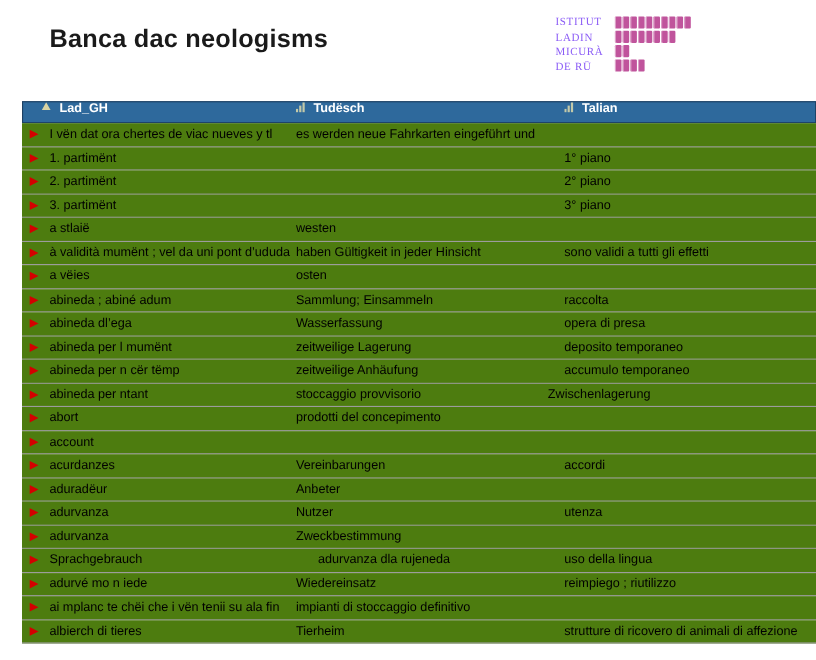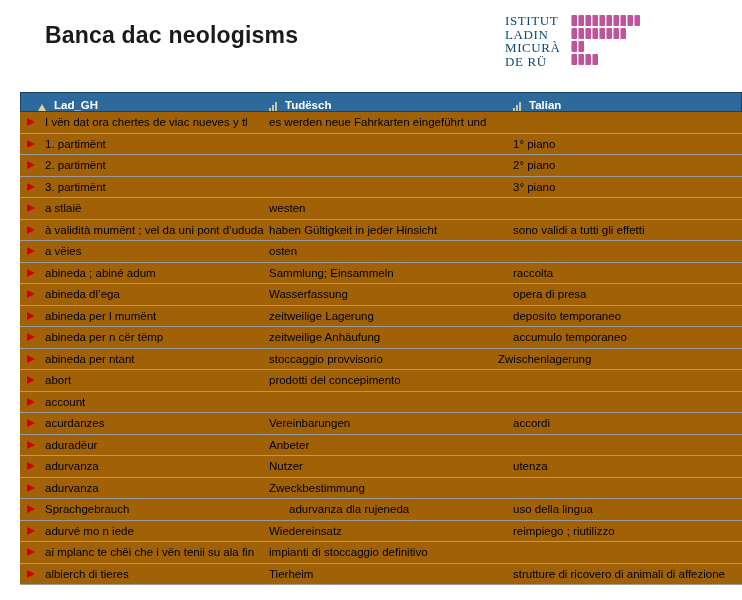--- a/index.html
+++ b/index.html
@@ -12,55 +12,55 @@
     overflow: hidden;
   }
   .page-title {
     position: absolute; left: 45px; top: 22px;
     font-size: 23px; color: #1a1a1a; letter-spacing: 0.2px;
   }
   
   .logo { position: absolute; left: 505px; top: 14px; display: flex; gap: 10px; }
   .logo-text {
     font-family: "Liberation Serif", "DejaVu Serif", serif;
-    font-size: 13px; line-height: 13.5px; color: #0c4a6e; letter-spacing: 0.6px;
+    font-size: 10px; line-height: 13.5px; color: #8b5cf6; letter-spacing: 0.6px;
   }
   .logo-blocks { display: flex; flex-direction: column; gap: 2px; padding-top: 1px; }
   .logo-block-row { display: flex; gap: 1px; height: 11px; }
   .logo-block {
     width: 6px; height: 11px; border-radius: 1px;
     box-shadow: inset 1px 0 0 rgba(255,255,255,0.45);
   }
   
   .table { position: absolute; left: 20px; top: 92px; width: 722px; }
   .thead {
     display: flex; align-items: center;
     height: 20px; width: 722px;
     border: 1px solid #1d4062;
     color: #fff; font-size: 11.5px; font-weight: bold;
   }
-  .th { display: flex; align-items: flex-end; height: 100%; overflow: hidden; }
+  .th { display: flex; align-items: flex-start; height: 100%; overflow: hidden; }
   .th1 { width: 248px; padding-left: 17px; }
   .th2 { width: 244px; }
   .th3 { flex: 1; }
   .th .lbl { margin-left: 8px; white-space: nowrap; }
   .sort-triangle {
     width: 0; height: 0; display: inline-block;
     border-left: 4.5px solid transparent;
     border-right: 4.5px solid transparent;
   }
   .bars-icon { display: inline-flex; align-items: flex-end; gap: 1px; height: 9px; }
   .bars-icon i { display: block; width: 2px; }
   .bars-icon i:nth-child(1) { height: 3px; }
   .bars-icon i:nth-child(2) { height: 6px; }
   .bars-icon i:nth-child(3) { height: 9px; }
   .tbody { width: 722px; }
   .trow {
     display: flex; align-items: center;
-    height: 21.5px; background: #a16207;
+    height: 21.5px; background: #4d7c0f;
     border-bottom: 1px solid #9c9c9c;
     font-size: 11.5px;
   }
   .play-wrap { width: 25px; display: flex; justify-content: flex-start; padding-left: 7px; }
   .play {
     width: 0; height: 0; display: block; cursor: pointer;
     border-top: 4.5px solid transparent;
     border-bottom: 4.5px solid transparent;
   }
   .cell { white-space: nowrap; overflow: hidden; padding-right: 6px; }

